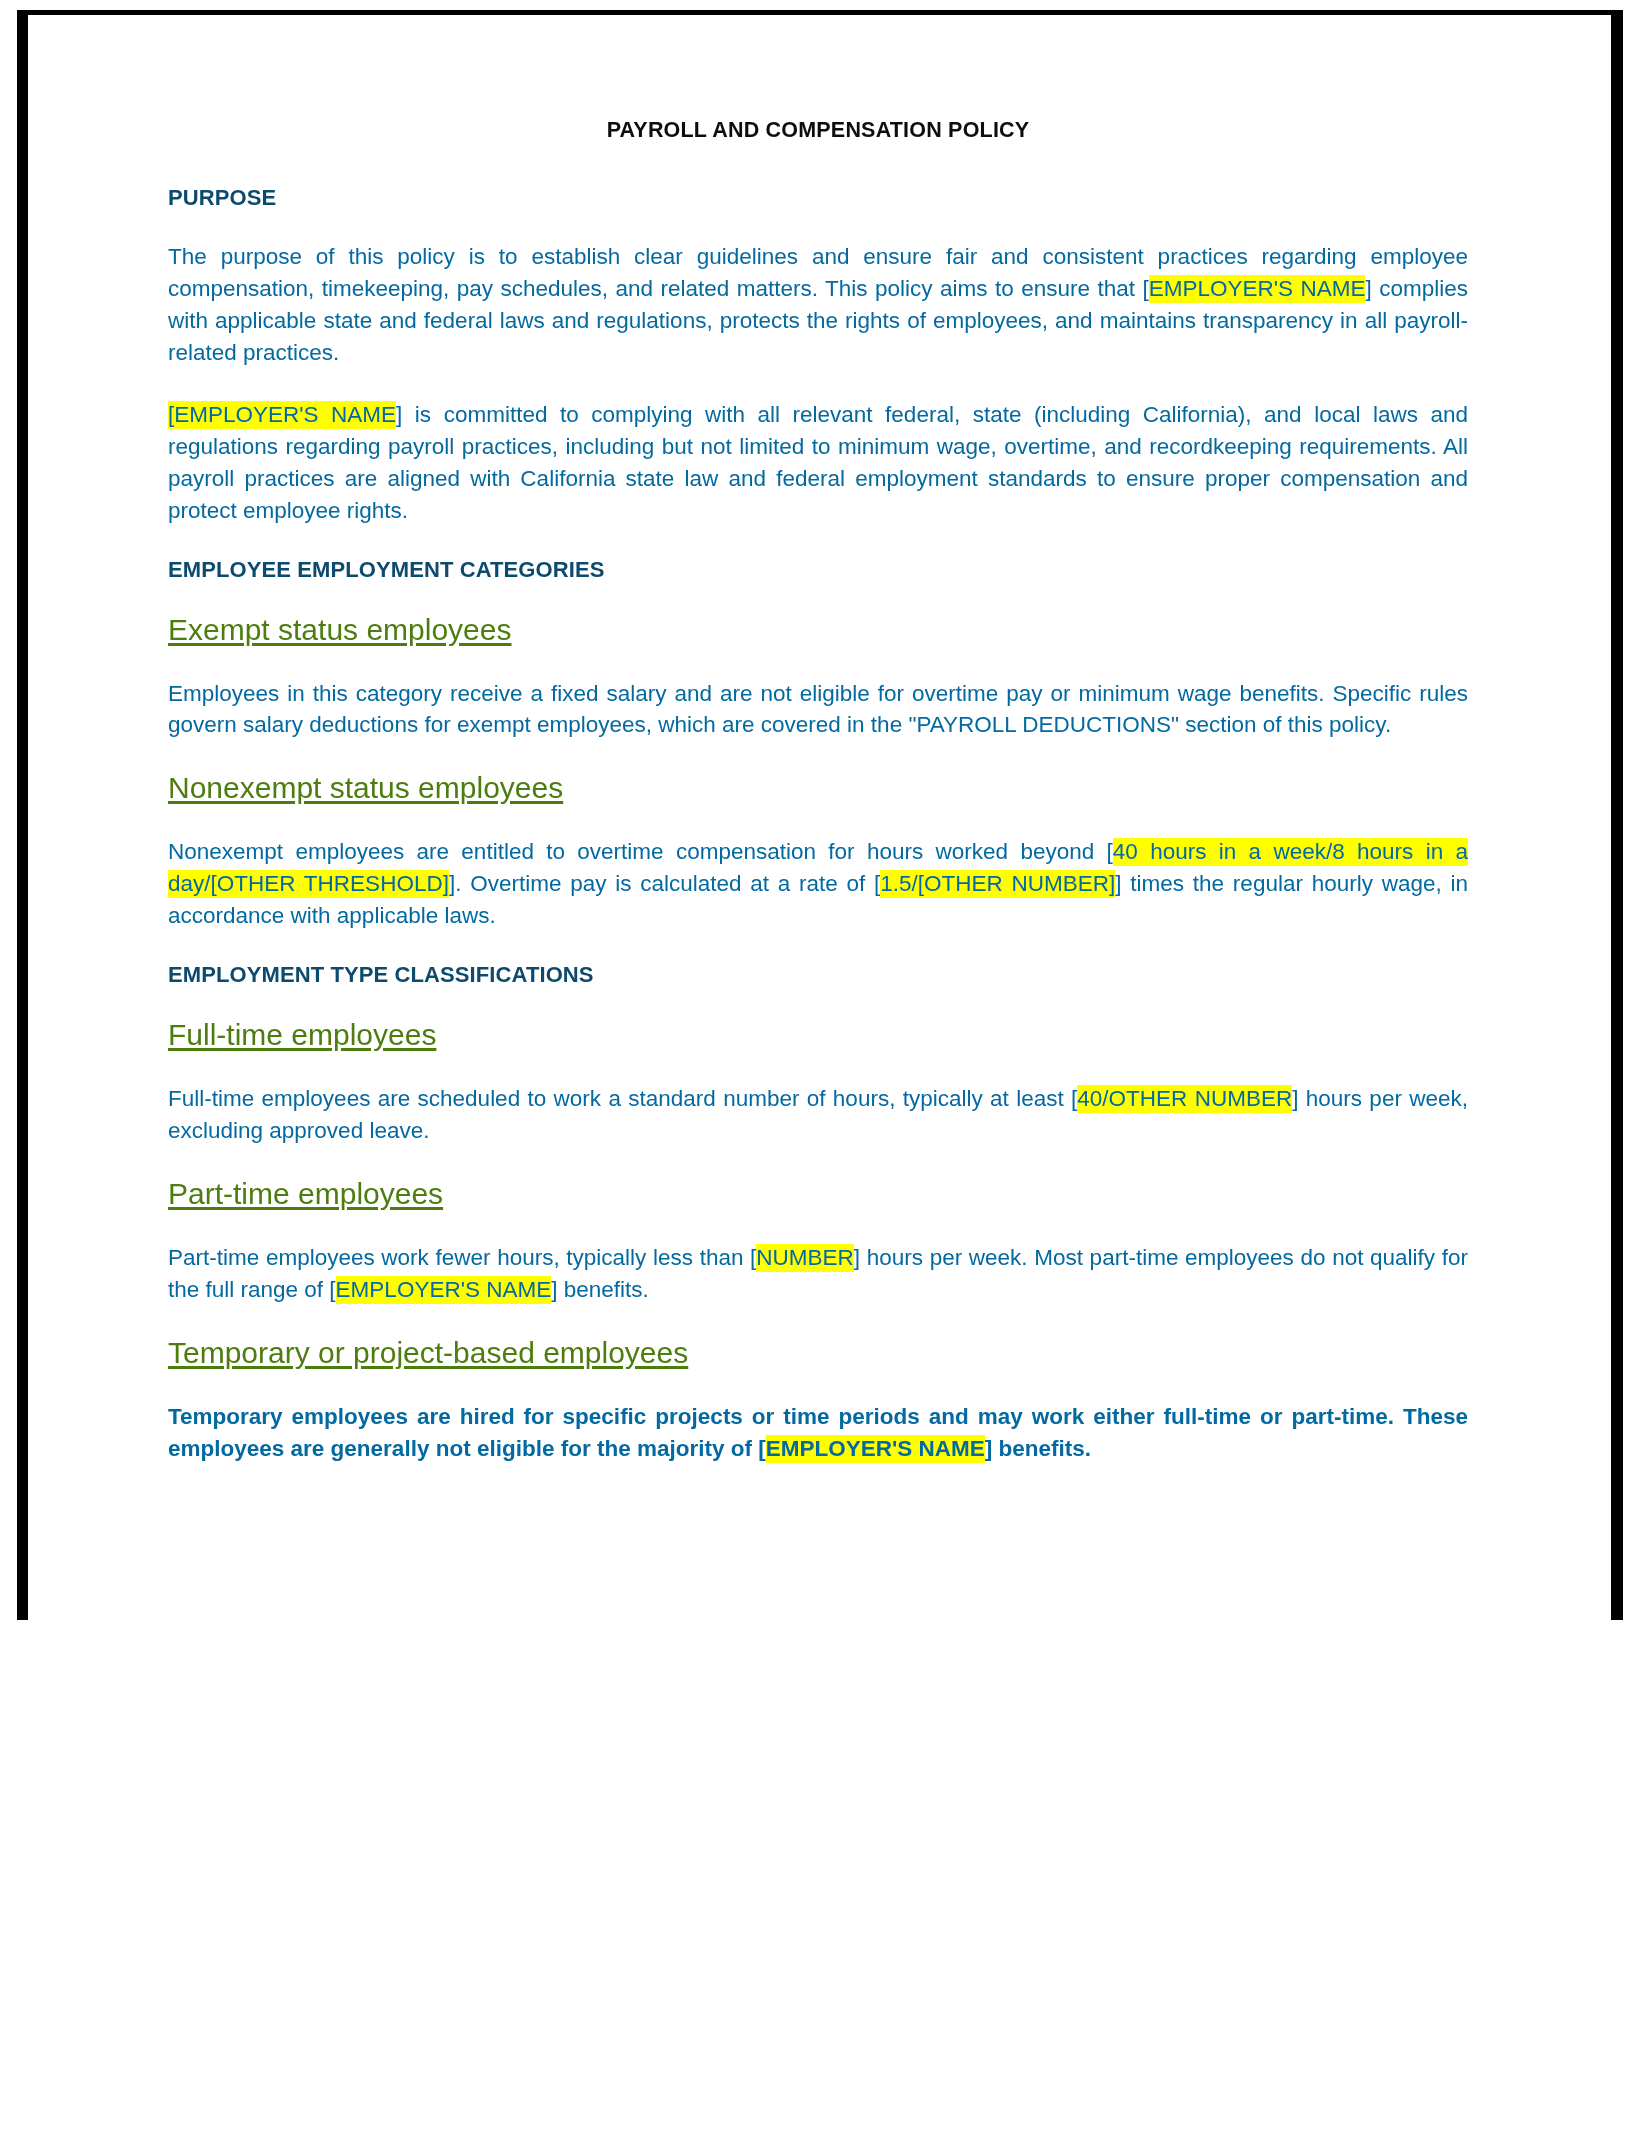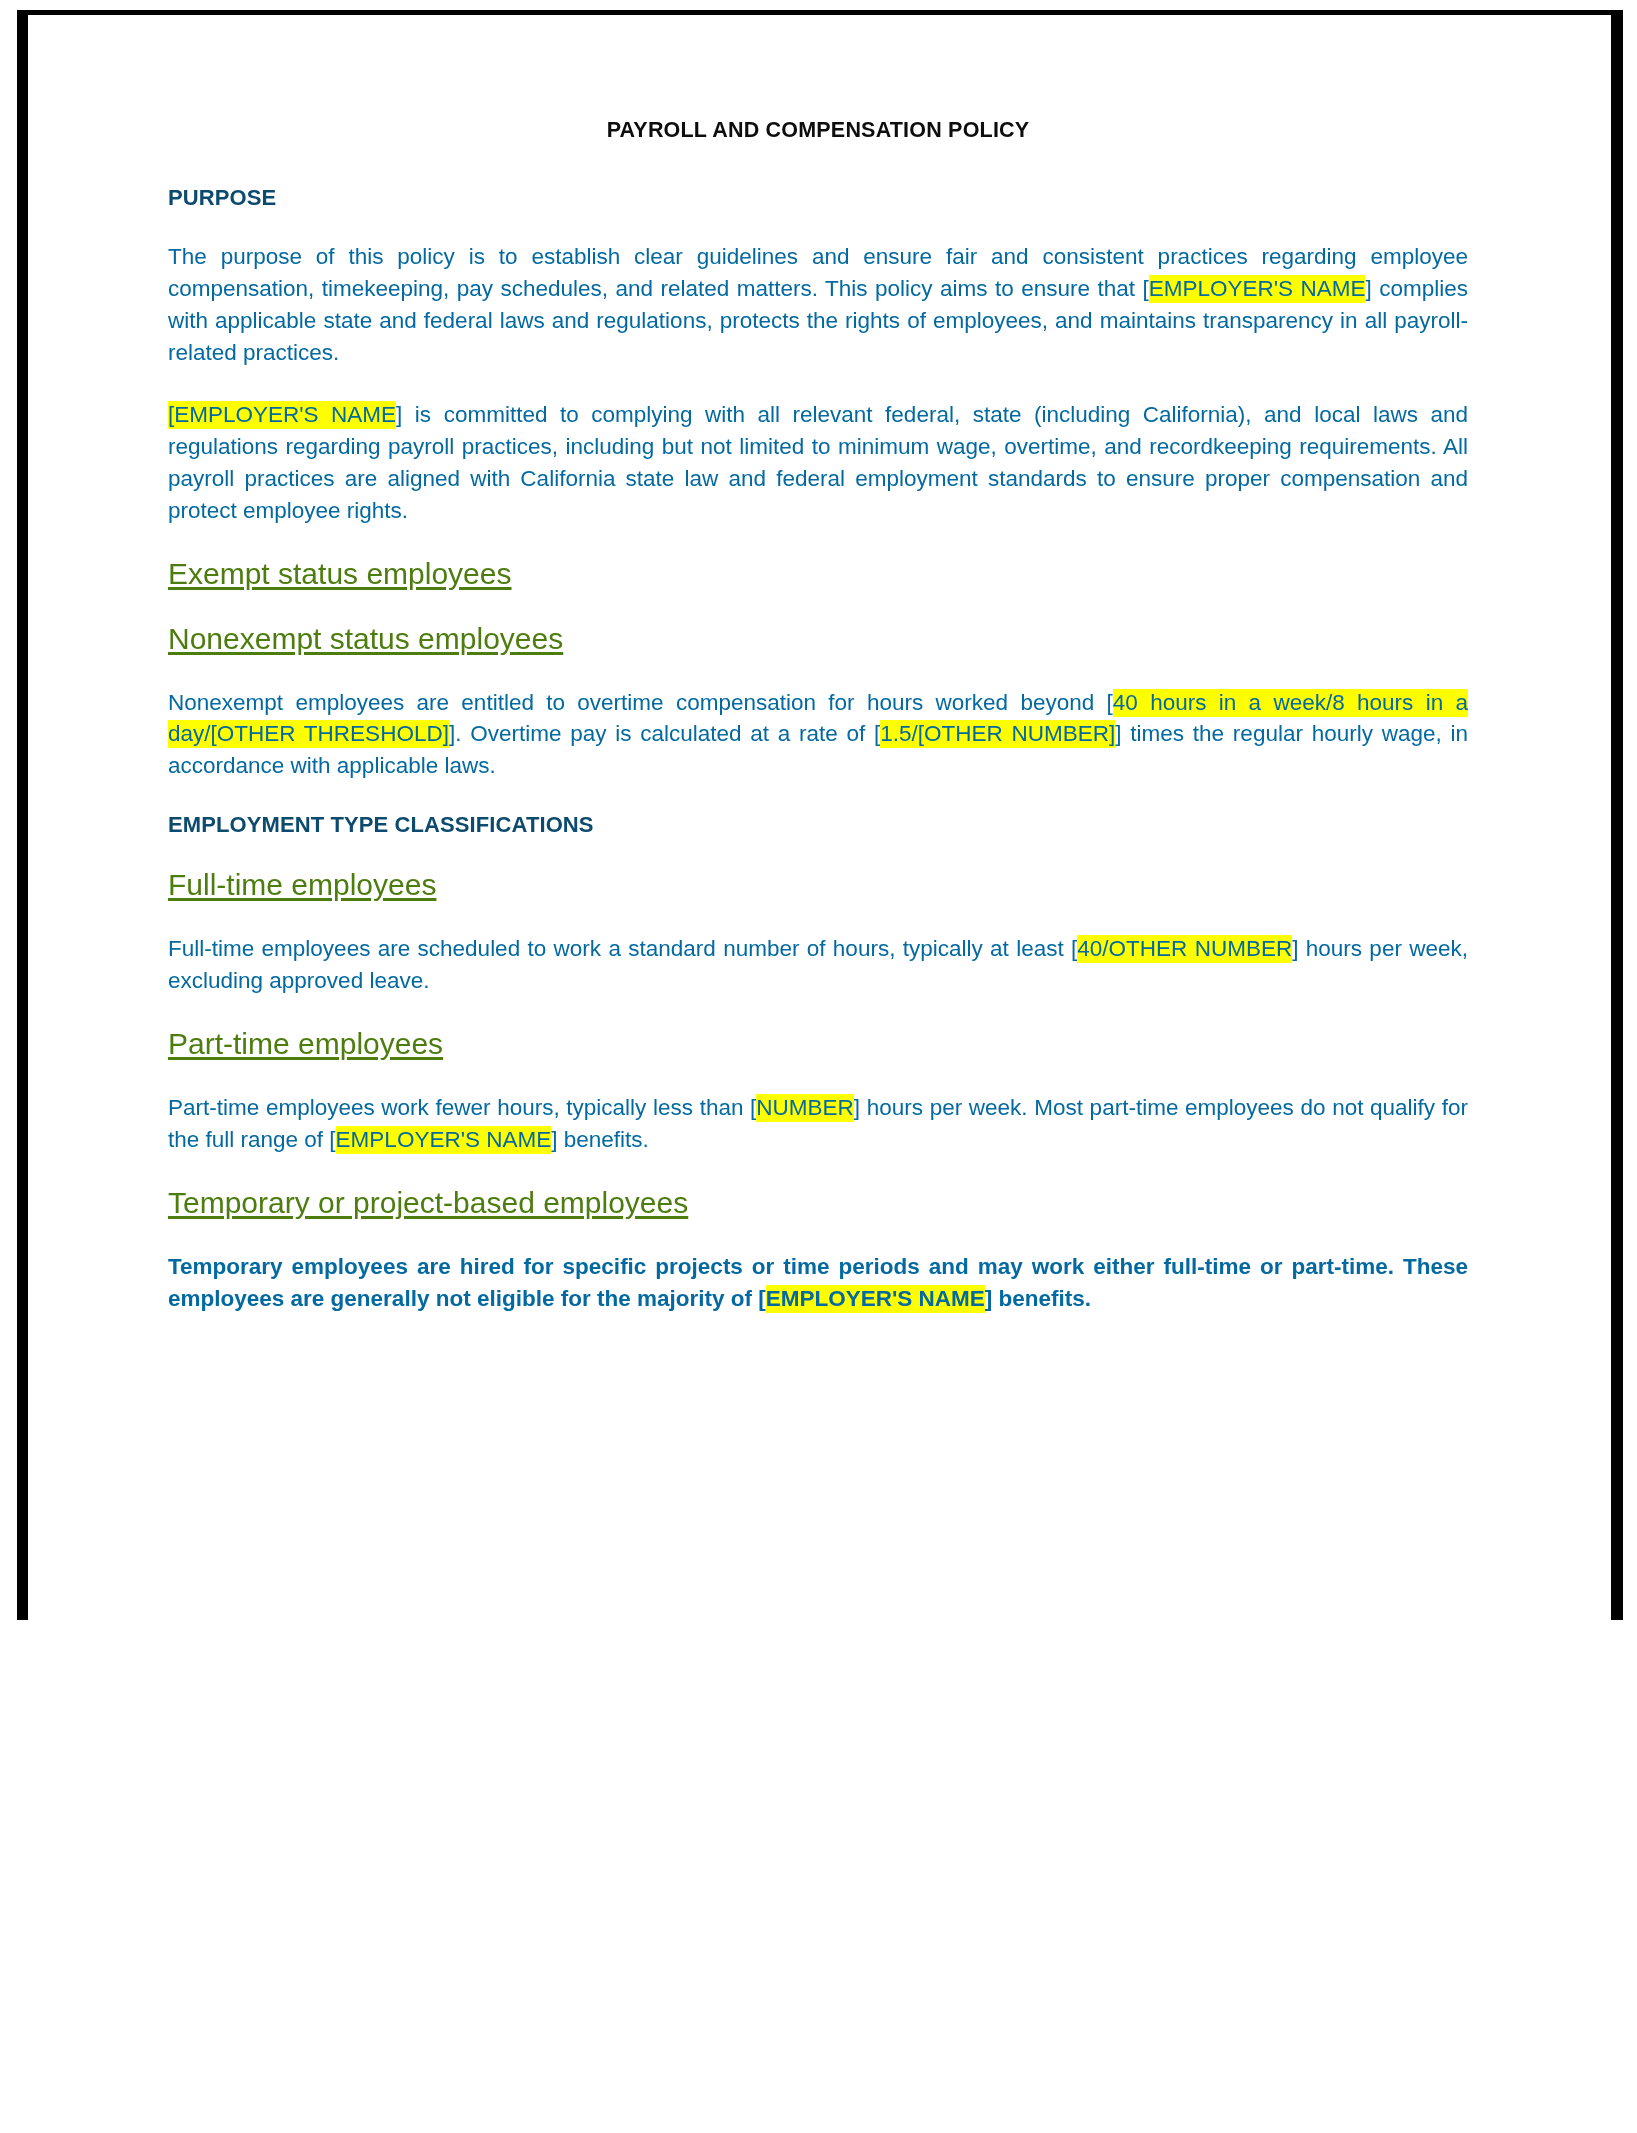--- a/index.html
+++ b/index.html
@@ -127,24 +127,26 @@
   <div id="doc-body">
 
     <div class="doc-title">PAYROLL AND COMPENSATION POLICY</div>
 
     <div class="section-heading">PURPOSE</div>
 
     <p class="body-par"><span>The purpose of this policy is to establish clear guidelines and ensure fair and consistent practices regarding employee compensation, timekeeping, pay schedules, and related matters. This policy aims to ensure that [</span><span class="hl">EMPLOYER'S NAME</span><span>] complies with applicable state and federal laws and regulations, protects the rights of employees, and maintains transparency in all payroll-related practices.</span></p>
 
     <p class="body-par"><span class="hl">[EMPLOYER'S NAME</span><span>] is committed to complying with all relevant federal, state (including California), and local laws and regulations regarding payroll practices, including but not limited to minimum wage, overtime, and recordkeeping requirements. All payroll practices are aligned with California state law and federal employment standards to ensure proper compensation and protect employee rights.</span></p>
 
+    <div class="section-heading">EMPLOYEE EMPLOYMENT CATEGORIES</div>
 
 
     <div class="sub-heading">Exempt status employees</div>
 
+    <p class="body-par">Employees in this category receive a fixed salary and are not eligible for overtime pay or minimum wage benefits. Specific rules govern salary deductions for exempt employees, which are covered in the "PAYROLL DEDUCTIONS" section of this policy.</p>
 
     <div class="sub-heading">Nonexempt status employees</div>
 
     <p class="body-par"><span>Nonexempt employees are entitled to overtime compensation for hours worked beyond [</span><span class="hl">40 hours in a week/8 hours in a day/[OTHER THRESHOLD]</span><span>]. Overtime pay is calculated at a rate of [</span><span class="hl">1.5/[OTHER NUMBER]</span><span>] times the regular hourly wage, in accordance with applicable laws.</span></p>
 
     <div class="section-heading">EMPLOYMENT TYPE CLASSIFICATIONS</div>
 
 
     <div class="sub-heading">Full-time employees</div>
 

